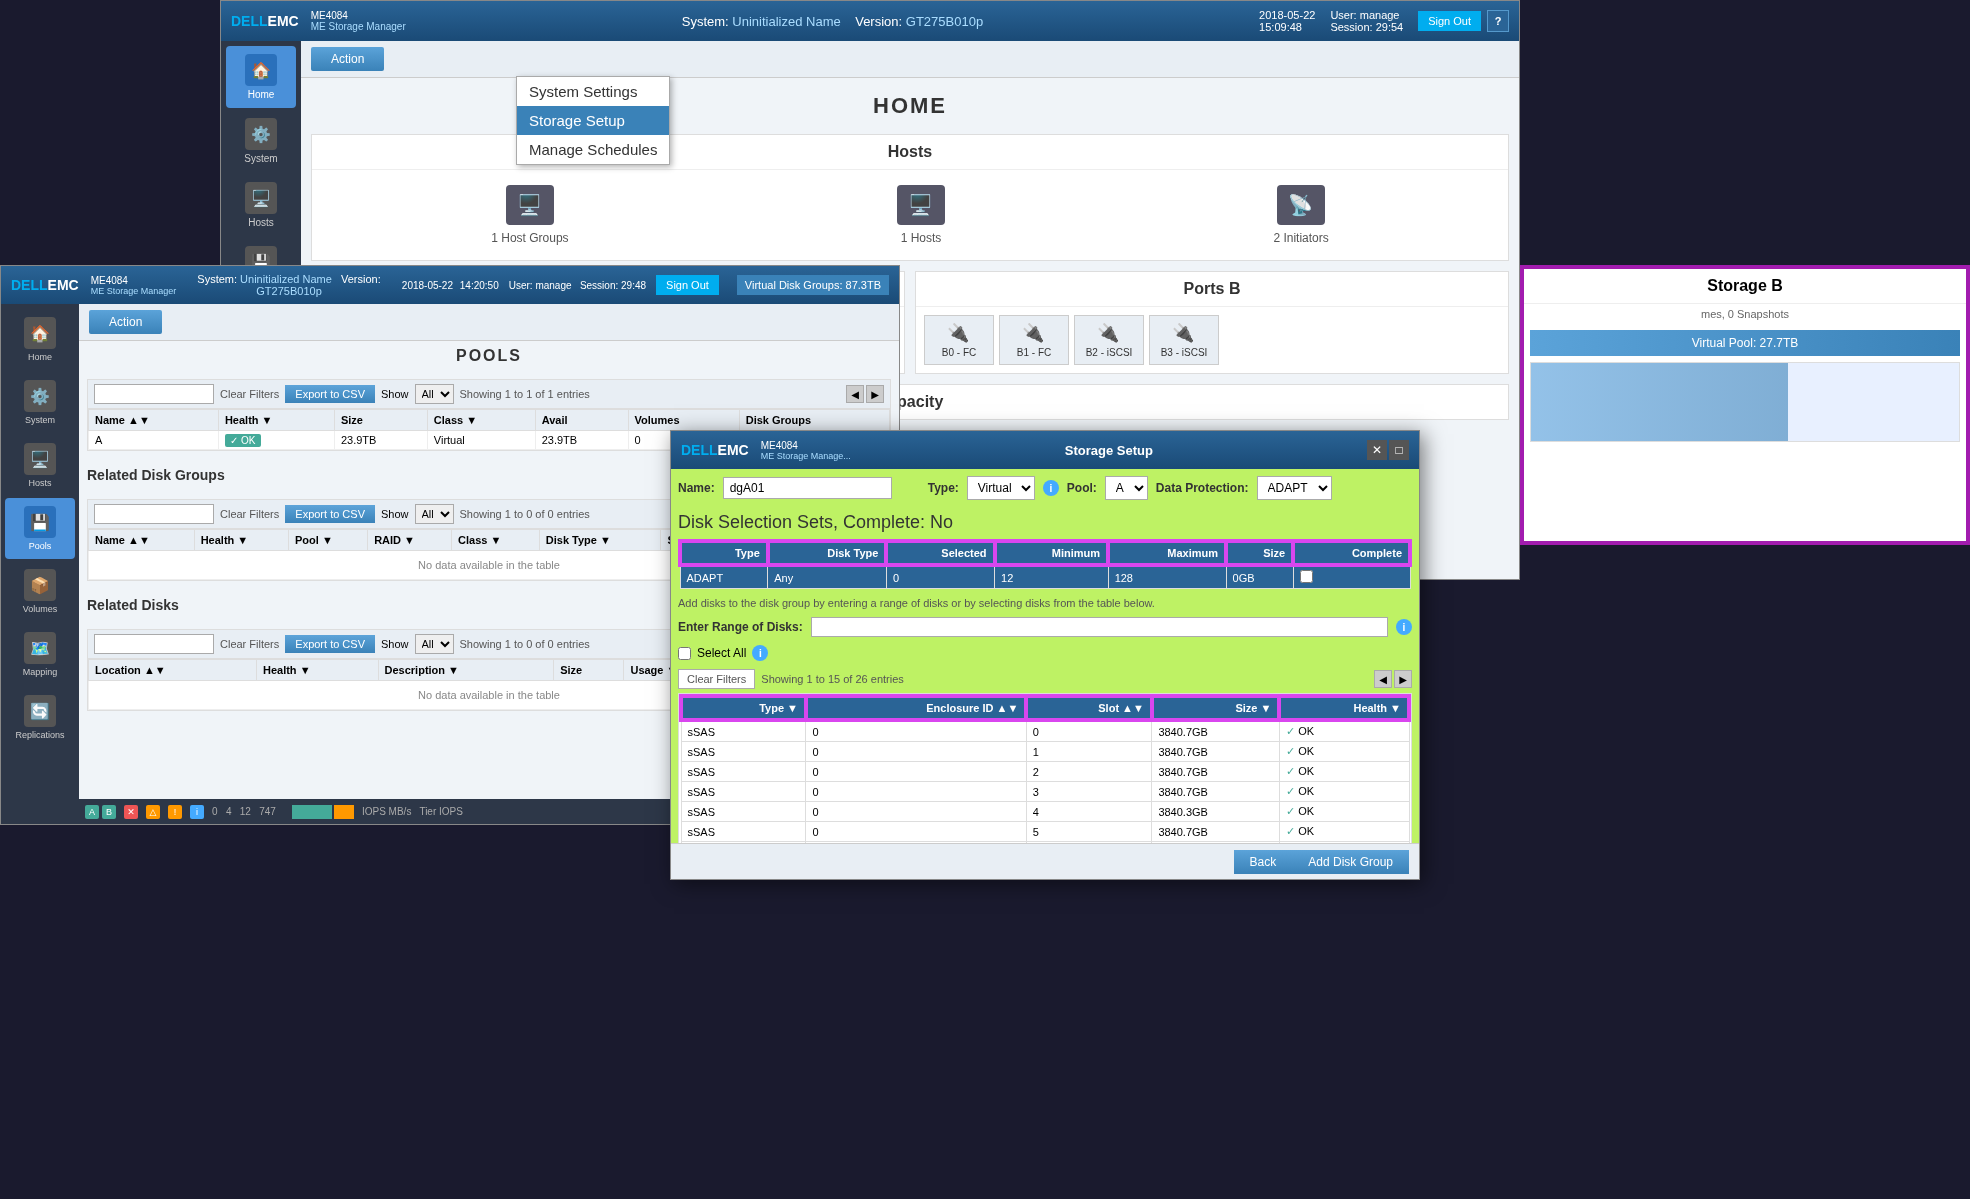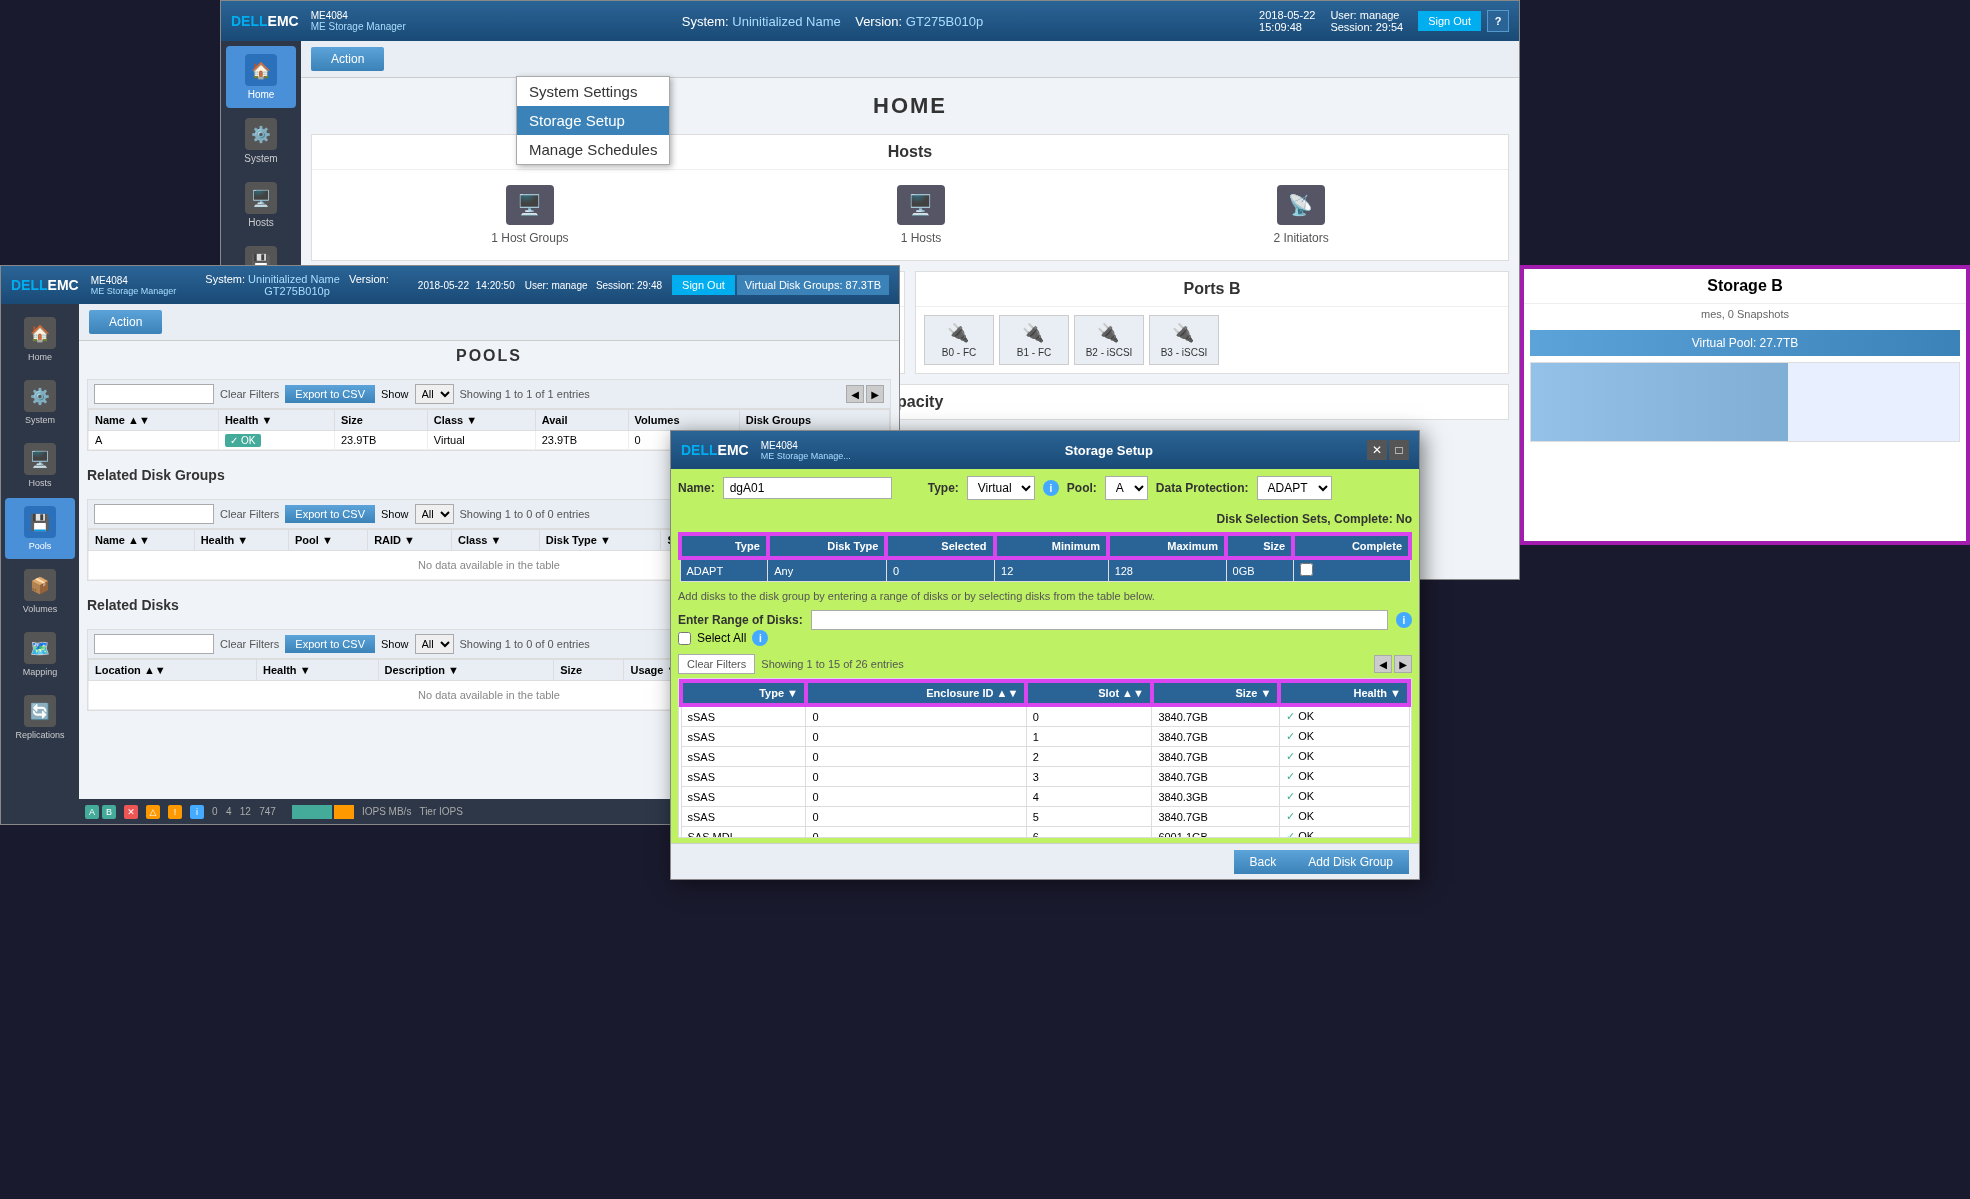--- a/index.html
+++ b/index.html
@@ -423,25 +423,24 @@
     .info-icon {
       width: 16px; height: 16px;
       background: #4af;
       color: white;
       border-radius: 50%;
       display: flex; align-items: center; justify-content: center;
       font-size: 10px;
       font-weight: bold;
     }
     .disk-sel-title {
-      font-size: 12px;
-      font-weight: bold;
+      font-size: 18px;
+      font-weight: normal;
       padding: 4px 0 6px;
       color: #333;
-      text-align: right;
     }
     .setup-table {
       width: 100%;
       border-collapse: collapse;
       font-size: 11px;
       margin-bottom: 8px;
     }
     .setup-table thead th {
       background: #2a6496;
       color: white;
@@ -457,20 +456,21 @@
     .setup-table tbody tr.highlight td { color: white; }
     .setup-note {
       font-size: 11px;
       color: #555;
       margin-bottom: 8px;
     }
     .range-row {
       display: flex;
       align-items: center;
       gap: 8px;
+      margin-bottom: 8px;
     }
     .range-input {
       flex: 1;
       border: 1px solid #aaa;
       padding: 3px 6px;
       font-size: 11px;
     }
     .select-all-row {
       display: flex;
       align-items: center;
@@ -692,21 +692,21 @@
       <span style="margin-left:4px;">14:20:50</span>
     </div>
     <div style="font-size:10px;margin-right:10px;">
       <span>User:</span>
       <span>manage</span>
       &nbsp;
       <span>Session:</span>
       <span>29:48</span>
     </div>
     <button class="sign-out-btn">Sign Out</button>
-    <div style="margin-left:2px;background:#3a82b8;color:white;padding:4px 8px;font-size:11px;">Virtual Disk Groups: 87.3TB</div>
+    <div style="margin-left:18px;background:#3a82b8;color:white;padding:4px 8px;font-size:11px;">Virtual Disk Groups: 87.3TB</div>
   </div>
 
   <div class="pools-sidebar">
     <div class="pools-sidebar-items">
       <div class="sidebar-item">
         <div class="sidebar-icon">🏠</div>
         <span style="color:#ccc;font-size:9px;">Home</span>
       </div>
       <div class="sidebar-item">
         <div class="sidebar-icon">⚙️</div>

